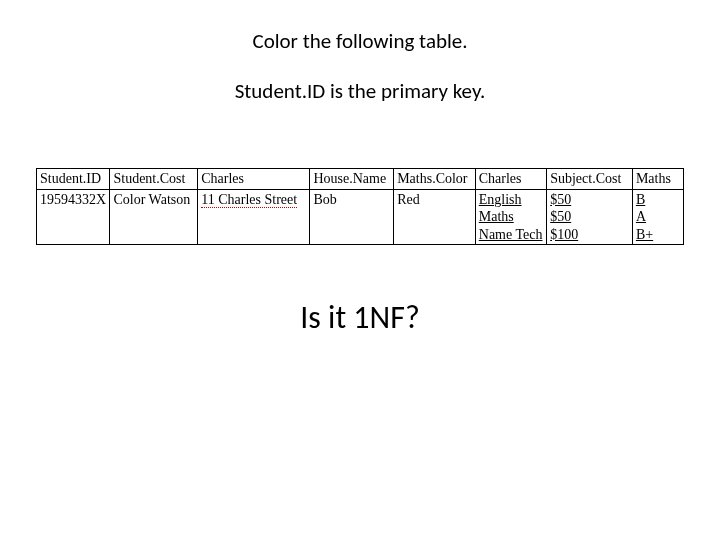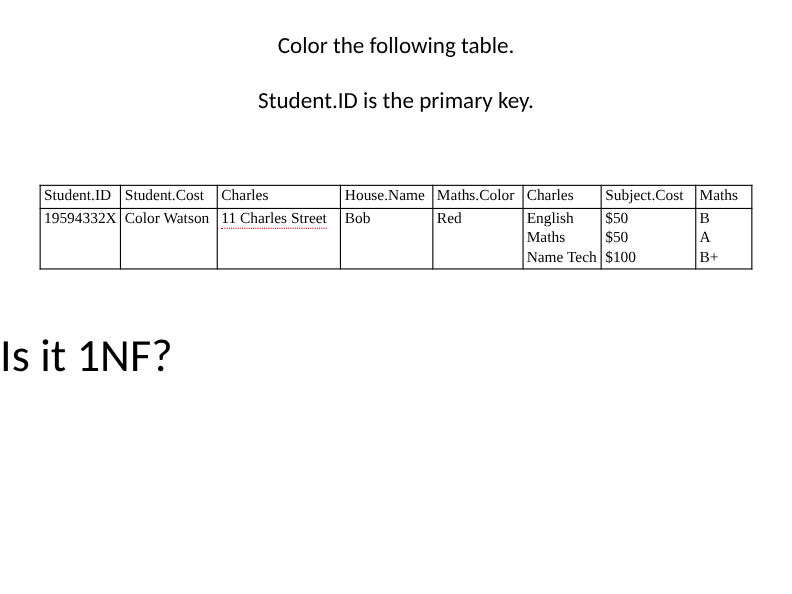--- a/index.html
+++ b/index.html
@@ -58,31 +58,32 @@
   col.c6 { width: 84px; }
   col.c7 { width: 50px; }
   td {
     border: 1px solid #000;
     vertical-align: top;
     padding: 1px 3px 1px 3px;
   }
   tr.header td {
     font-weight: normal;
   }
-  .multiline span { display: block; }
+  .multiline span { display: block; text-decoration: underline; }
   .dotted {
     border-bottom: 1px dotted #c00;
     padding-bottom: 0px;
   }
   .question {
     position: absolute;
     top: 298px;
     left: 0;
     width: 720px;
-    font-size: 42px;
+    text-align: center;
+    font-size: 32px;
     font-family: Calibri, Arial, sans-serif;
   }
 </style>
 </head>
 <body>
 
 <div class="slide">
 
   <div class="heading1">Color the following table.</div>
   <div class="heading2">Student.ID is the primary key.</div>

